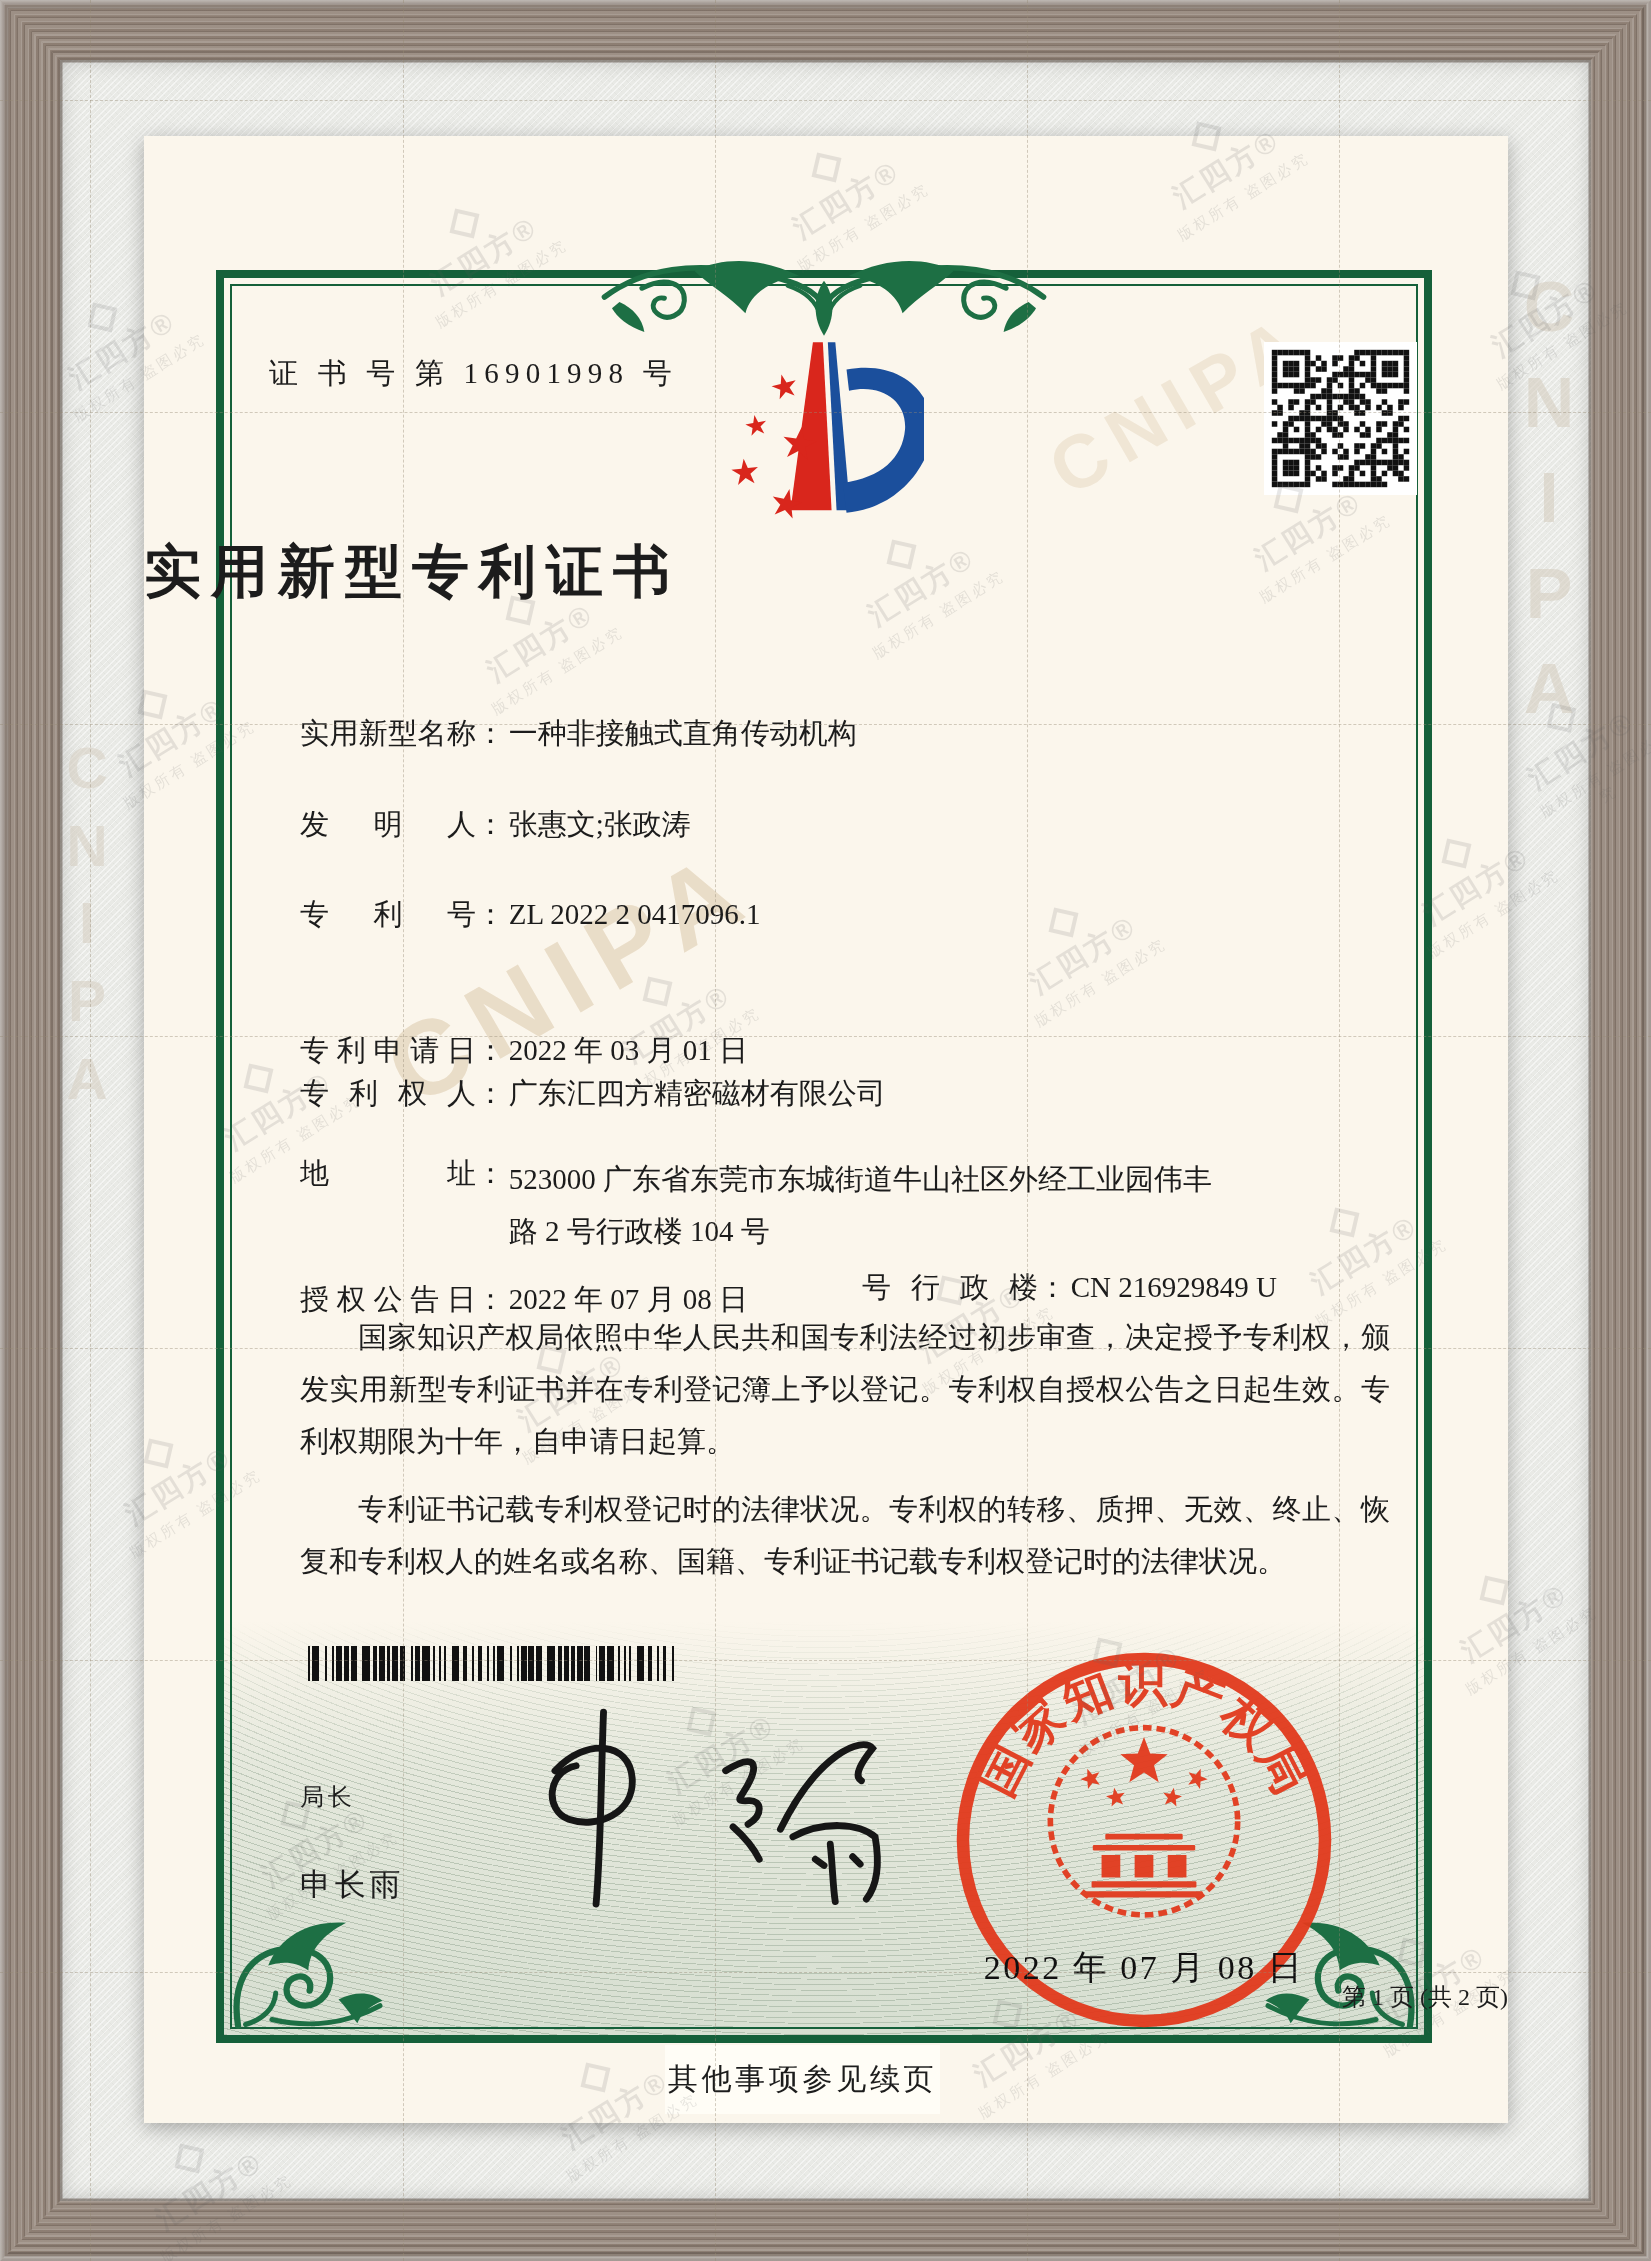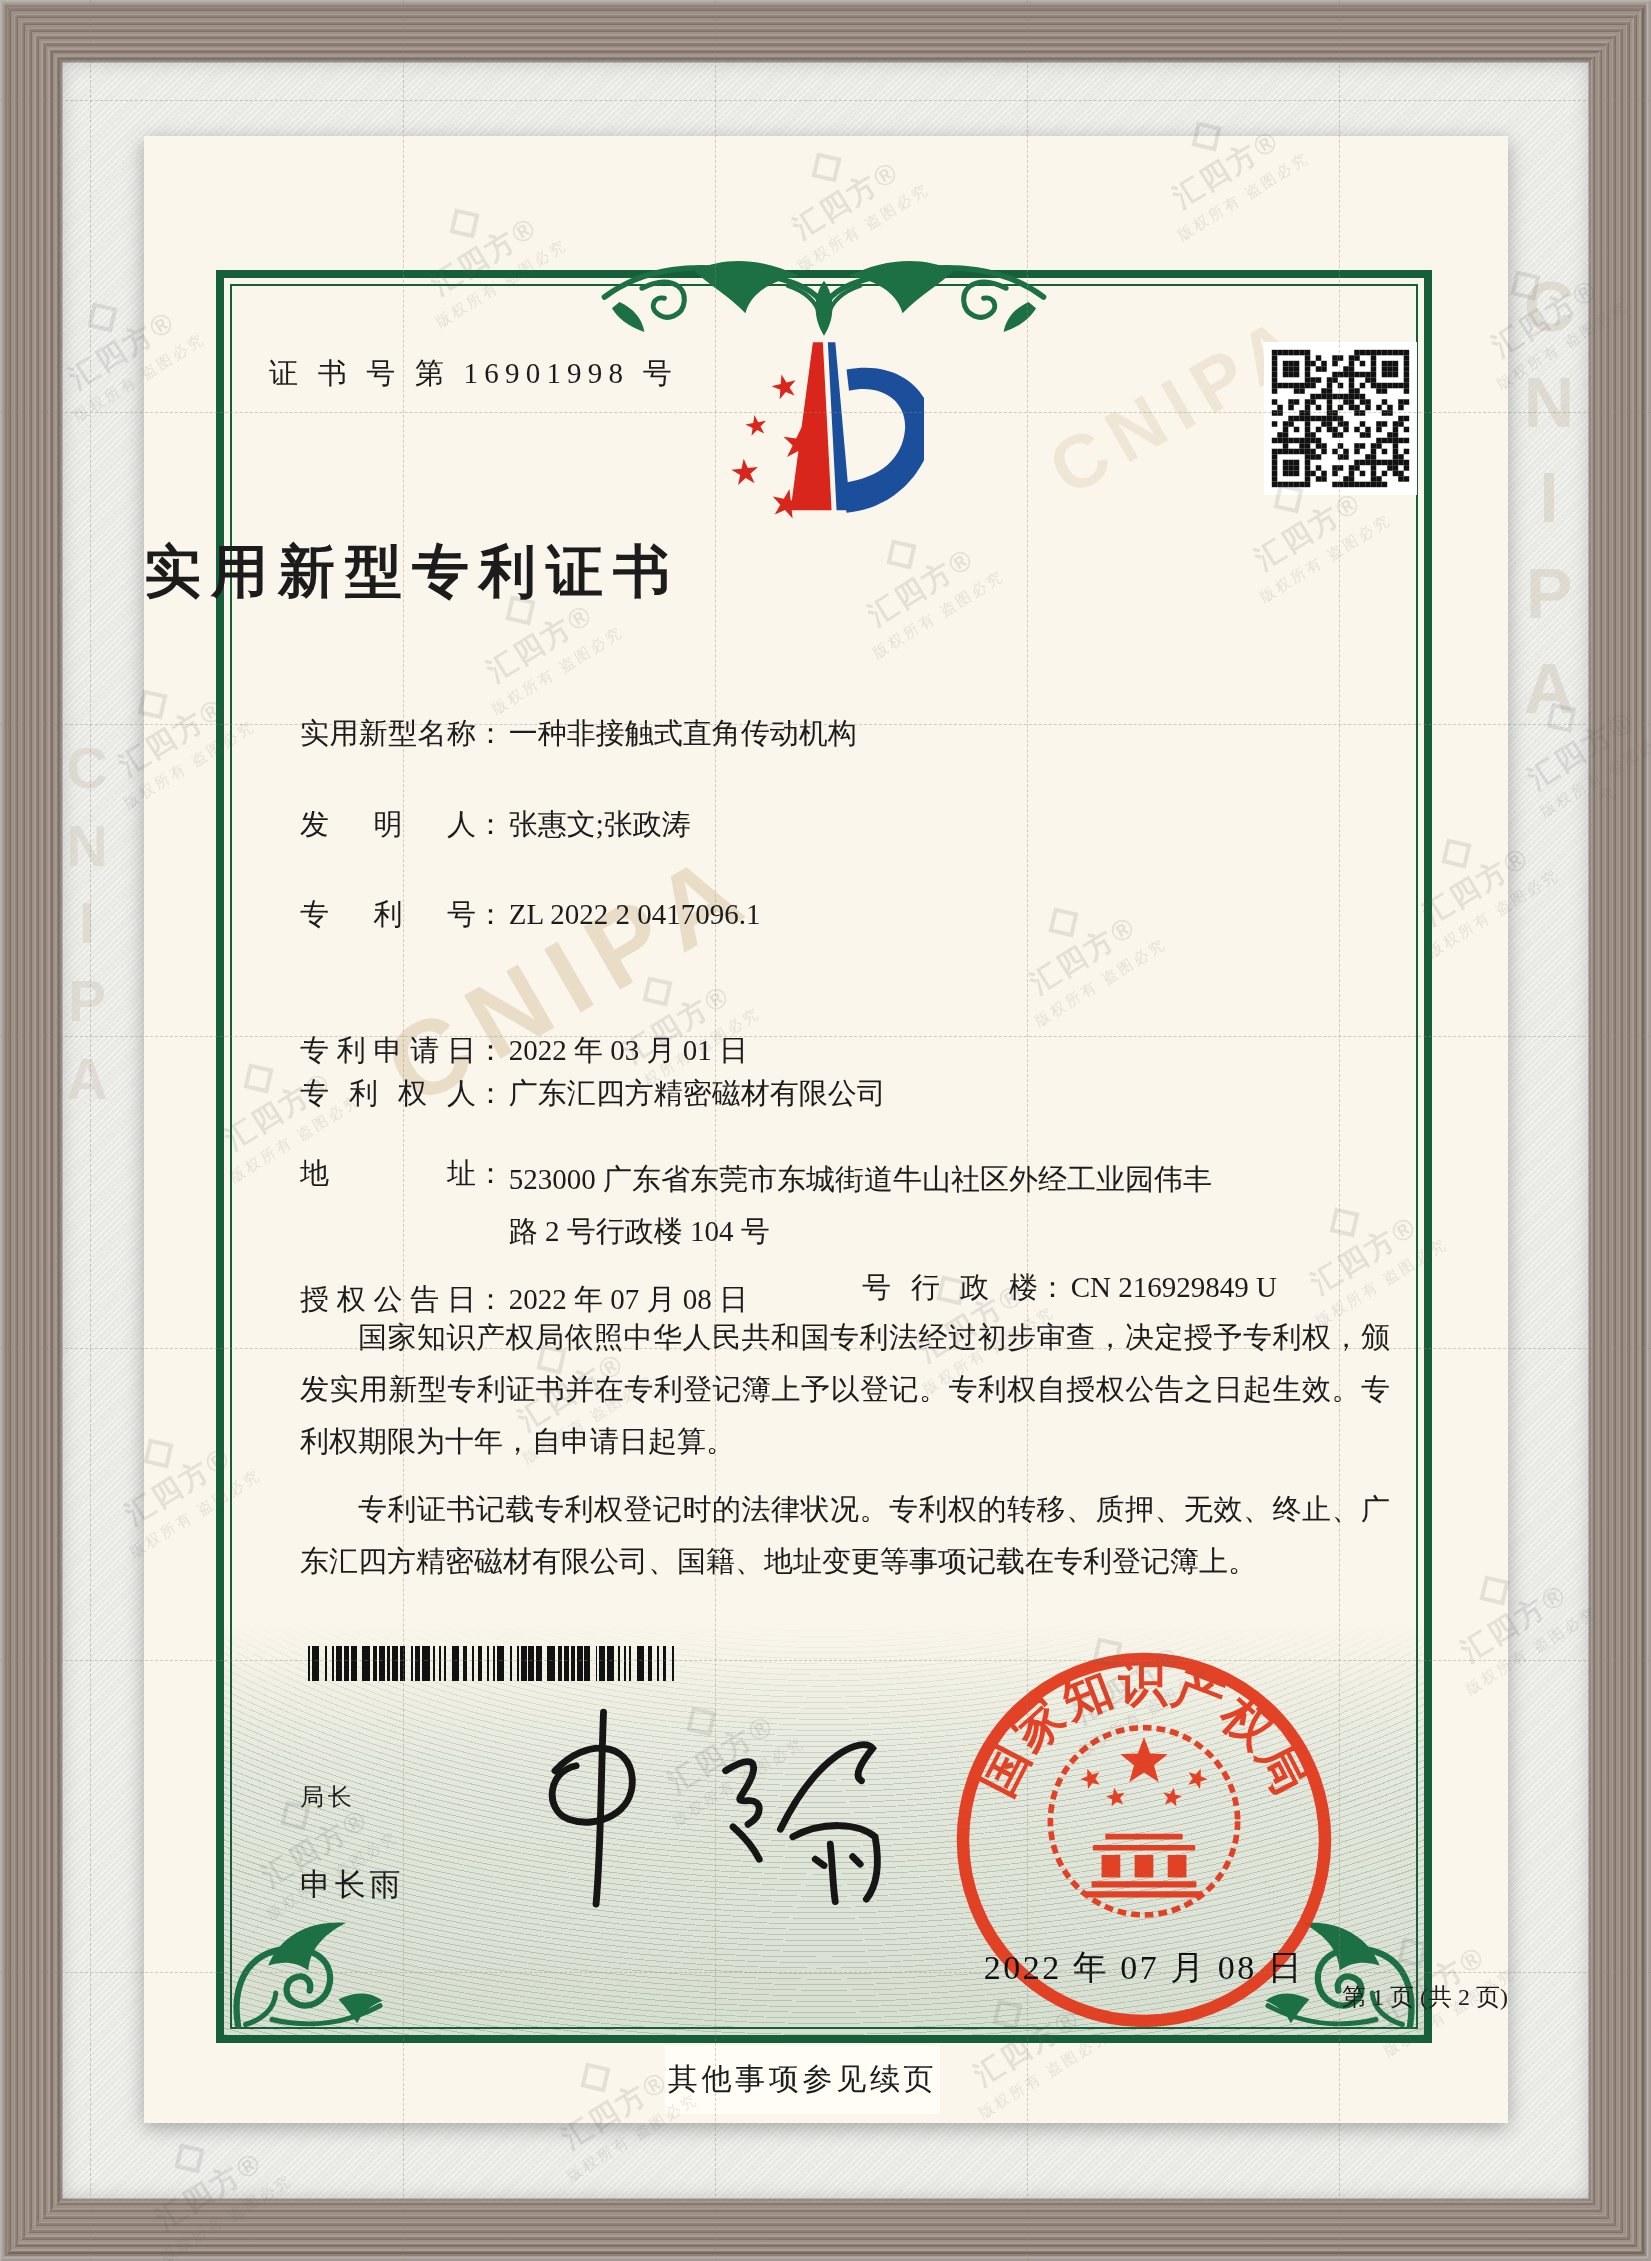--- a/index.html
+++ b/index.html
@@ -533,21 +533,21 @@
         <span class="fcolon">：</span>
       <span class="fvalue">2022 年 07 月 08 日</span>
     </div>
     <div class="row z5" style="top:1131px;left:718px;">
       <span class="flabel">号行政楼</span>
         <span class="fcolon">：</span>
       <span class="fvalue">CN 216929849 U</span>
     </div>
 
     <div class="para z5" style="top:1175px;">国家知识产权局依照中华人民共和国专利法经过初步审查，决定授予专利权，颁发实用新型专利证书并在专利登记簿上予以登记。专利权自授权公告之日起生效。专利权期限为十年，自申请日起算。</div>
-    <div class="para z5" style="top:1347px;">专利证书记载专利权登记时的法律状况。专利权的转移、质押、无效、终止、广东汇四方精密磁材有限公司、国籍、地址变更等事项记载在专利登记簿上。</div>
+    <div class="para z5" style="top:1347px;">专利证书记载专利权登记时的法律状况。专利权的转移、质押、无效、终止、恢复和专利权人的姓名或名称、国籍、专利证书记载专利权登记时的法律状况。</div>
 
     <div class="barcode z5" id="barcode"><i style="width:1.9px;margin-right:1.9px"></i><i style="width:7.5px;margin-right:5.6px"></i><i style="width:1.9px;margin-right:5.6px"></i><i style="width:1.9px;margin-right:1.9px"></i><i style="width:5.6px;margin-right:1.9px"></i><i style="width:5.6px;margin-right:1.9px"></i><i style="width:5.6px;margin-right:5.6px"></i><i style="width:7.5px;margin-right:3.7px"></i><i style="width:3.7px;margin-right:1.9px"></i><i style="width:5.6px;margin-right:1.9px"></i><i style="width:3.7px;margin-right:1.9px"></i><i style="width:5.6px;margin-right:1.9px"></i><i style="width:5.6px;margin-right:5.6px"></i><i style="width:1.9px;margin-right:1.9px"></i><i style="width:5.6px;margin-right:1.9px"></i><i style="width:7.5px;margin-right:3.7px"></i><i style="width:1.9px;margin-right:3.7px"></i><i style="width:1.9px;margin-right:3.7px"></i><i style="width:1.9px;margin-right:5.6px"></i><i style="width:7.5px;margin-right:3.7px"></i><i style="width:3.7px;margin-right:5.6px"></i><i style="width:1.9px;margin-right:3.7px"></i><i style="width:3.7px;margin-right:5.6px"></i><i style="width:1.9px;margin-right:3.7px"></i><i style="width:1.9px;margin-right:1.9px"></i><i style="width:7.5px;margin-right:5.6px"></i><i style="width:1.9px;margin-right:5.6px"></i><i style="width:1.9px;margin-right:1.9px"></i><i style="width:5.6px;margin-right:1.9px"></i><i style="width:5.6px;margin-right:1.9px"></i><i style="width:5.6px;margin-right:5.6px"></i><i style="width:7.5px;margin-right:3.7px"></i><i style="width:3.7px;margin-right:1.9px"></i><i style="width:5.6px;margin-right:1.9px"></i><i style="width:3.7px;margin-right:1.9px"></i><i style="width:5.6px;margin-right:1.9px"></i><i style="width:5.6px;margin-right:5.6px"></i><i style="width:1.9px;margin-right:1.9px"></i><i style="width:5.6px;margin-right:1.9px"></i><i style="width:7.5px;margin-right:3.7px"></i><i style="width:1.9px;margin-right:3.7px"></i><i style="width:1.9px;margin-right:3.7px"></i><i style="width:1.9px;margin-right:5.6px"></i><i style="width:7.5px;margin-right:3.7px"></i><i style="width:3.7px;margin-right:5.6px"></i><i style="width:1.9px;margin-right:3.7px"></i><i style="width:3.7px;margin-right:5.6px"></i><i style="width:1.9px;margin-right:3.7px"></i></div>
 
     <div class="director-title z5">局长</div>
     <div class="director-name z5">申长雨</div>
     <svg class="sig z6" width="412" height="218" viewBox="0 0 660 350">
       <g fill="none" stroke="#161616" stroke-width="11" stroke-linecap="round">
         <path d="M118,120 C168,66 238,74 242,132 C246,188 186,214 140,198 C102,184 104,122 152,112"></path>
         <path d="M196,26 C192,120 192,246 184,334"></path>
         <path d="M392,120 C430,96 446,102 432,134 C420,162 402,170 428,168 C452,166 452,192 428,206"></path>

